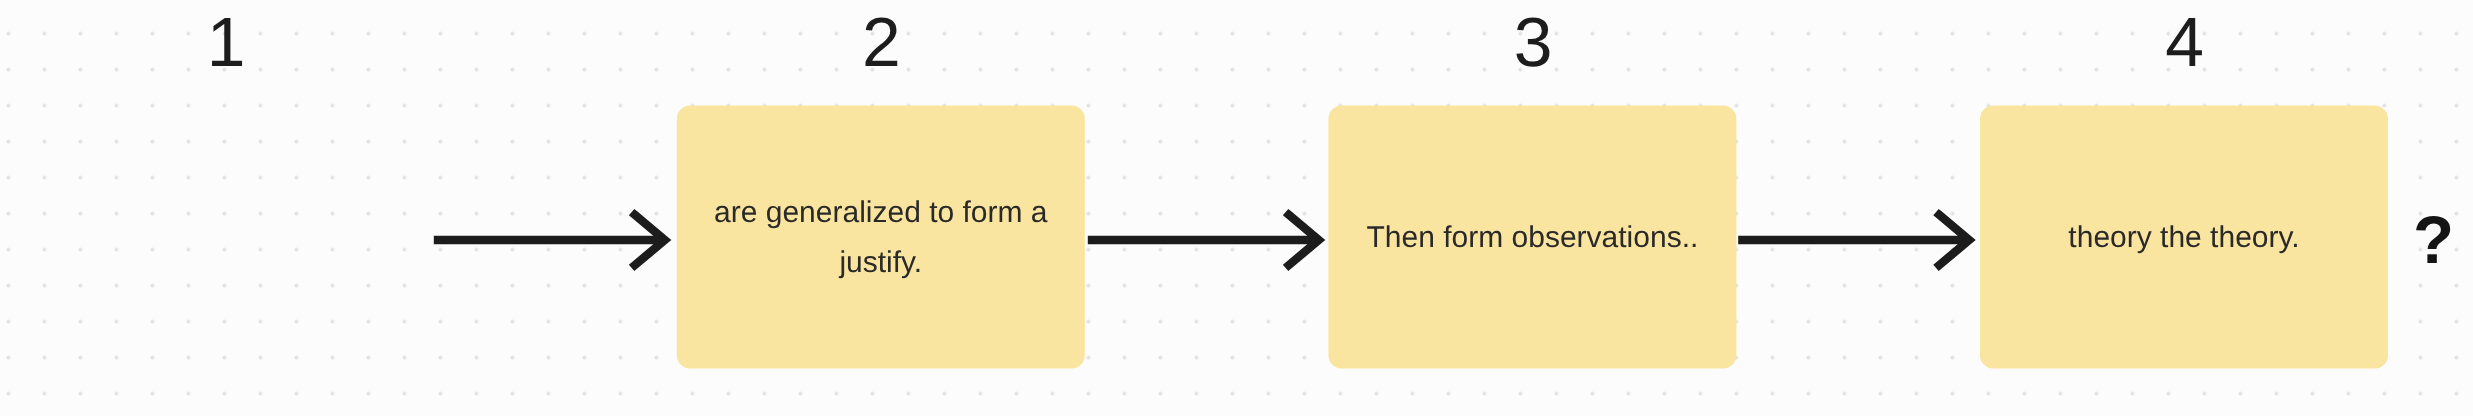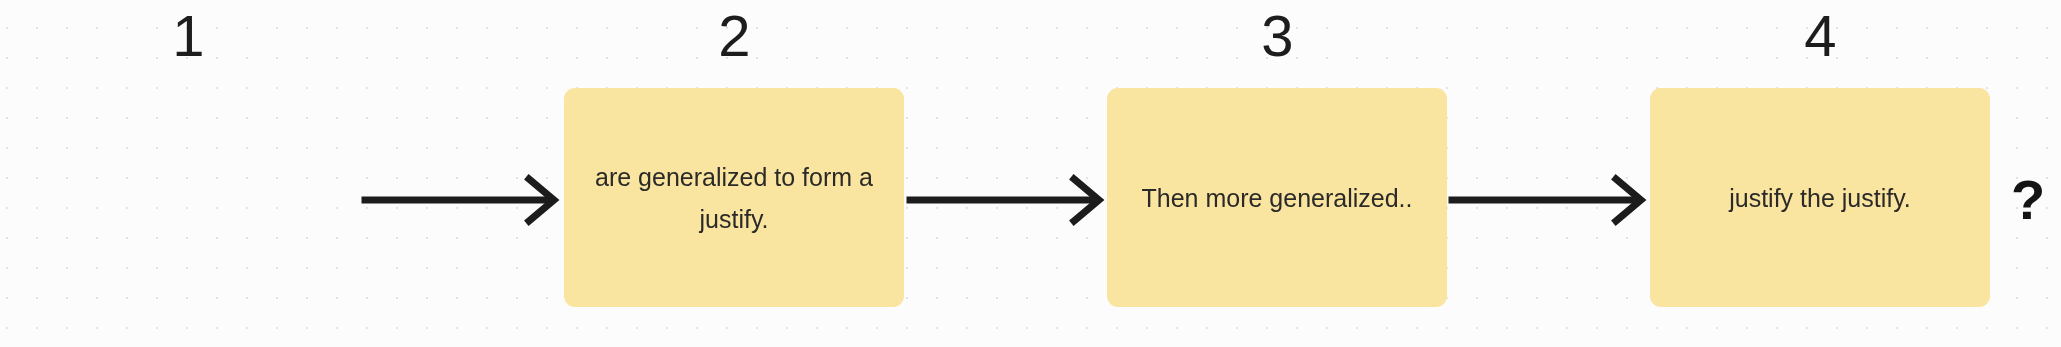--- a/index.html
+++ b/index.html
@@ -119,35 +119,35 @@
       <g fill="none" stroke="#1c1c1c" stroke-width="7" stroke-linecap="square" stroke-linejoin="miter">
         <line x1="0" y1="25" x2="184" y2="25"></line>
         <polyline points="164,4 189,25 164,46"></polyline>
       </g>
     </svg>
   </div>
 
   <div class="step" id="step-3" style="left:1107px;">
     <div class="step-number">3</div>
     <div class="step-box">
-      <span class="step-box-label">Then more generalized..</span>
+      <span class="step-box-label">Then form observations..</span>
     </div>
   </div>
 
   <div class="connector" style="left:1452px;width:194px;">
     <svg width="194" height="50" viewBox="0 0 194 50" aria-hidden="true">
       <g fill="none" stroke="#1c1c1c" stroke-width="7" stroke-linecap="square" stroke-linejoin="miter">
         <line x1="0" y1="25" x2="184" y2="25"></line>
         <polyline points="164,4 189,25 164,46"></polyline>
       </g>
     </svg>
   </div>
 
   <div class="step" id="step-4" style="left:1650px;">
     <div class="step-number">4</div>
     <div class="step-box">
-      <span class="step-box-label">justify the justify.</span>
+      <span class="step-box-label">theory the theory.</span>
     </div>
   </div>
 
   <div id="question-mark">?</div>
 
 </div>
 
 </body></html>

